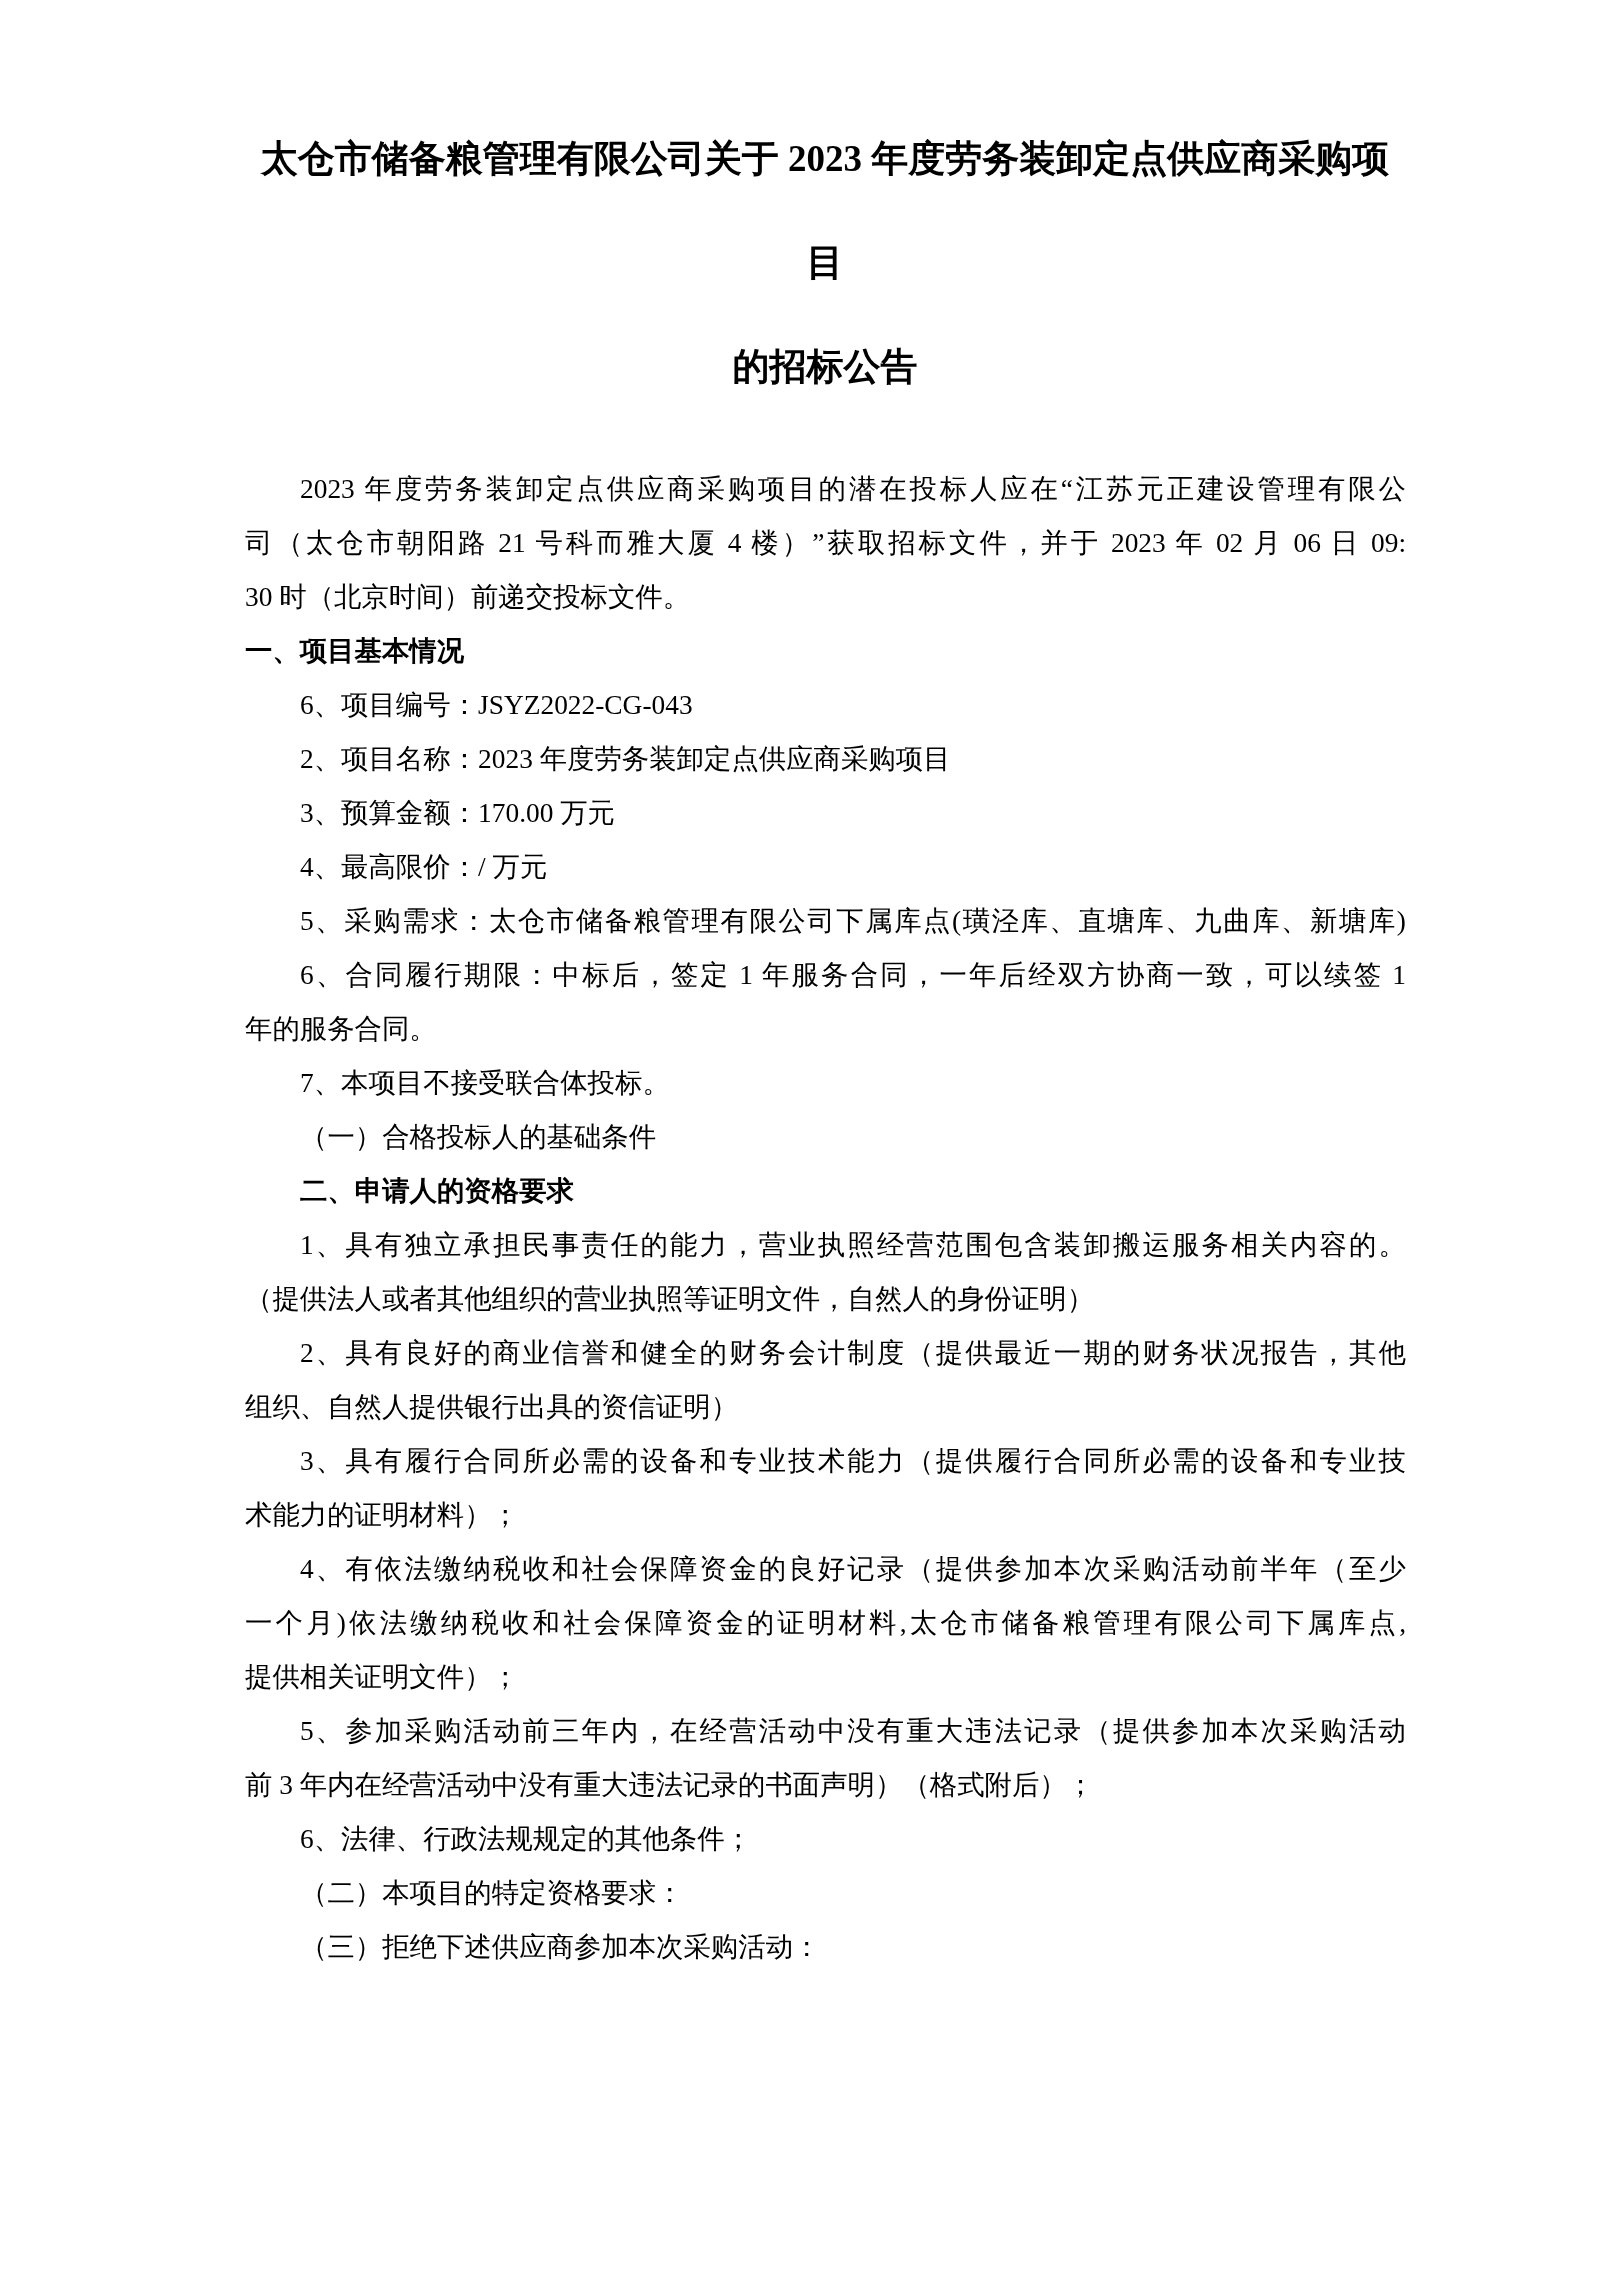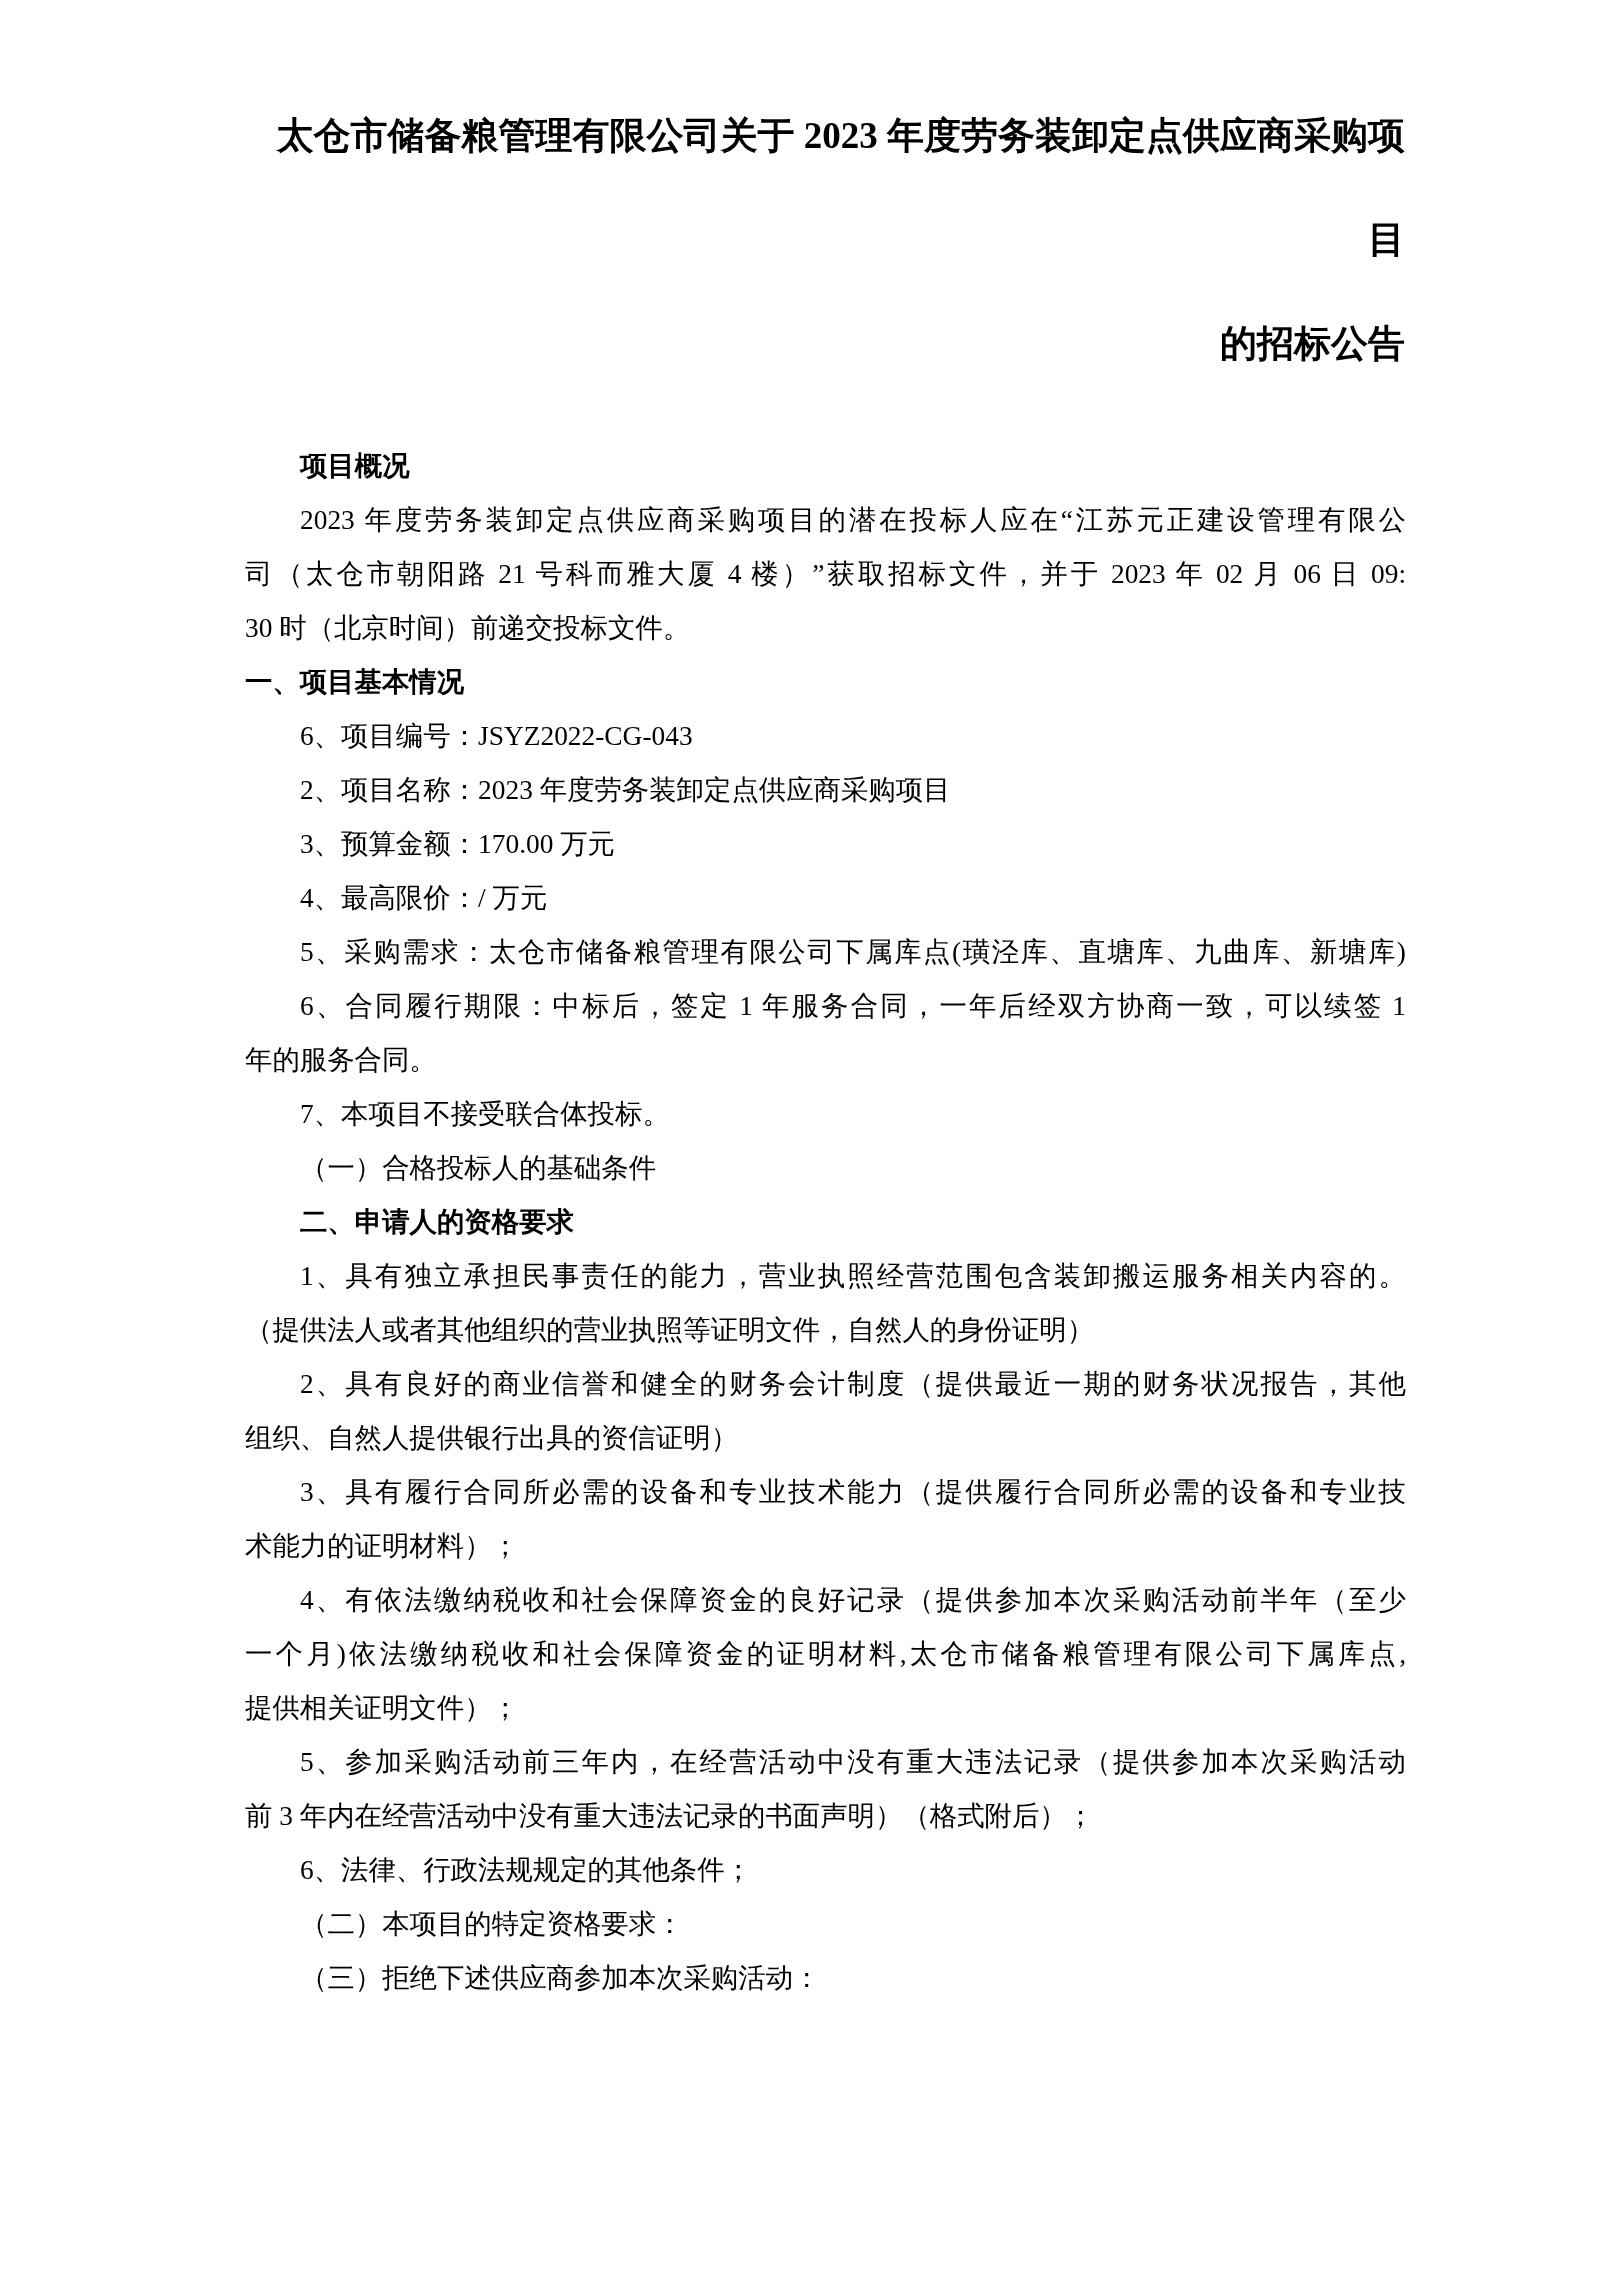--- a/index.html
+++ b/index.html
@@ -10,24 +10,24 @@
   .page {
     position: relative;
     width: 1621px;
     height: 2293px;
     background: #ffffff;
     color: #000000;
     font-family: "Liberation Serif", serif;
     overflow: hidden;
   }
   .title-block {
-    padding-top: 84px;
+    padding-top: 107px;
     padding-left: 245px;
     padding-right: 216px;
-    text-align: right;
+    text-align: center;
     font-weight: bold;
     font-size: 37px;
     line-height: 104px;
   }
   .body-block {
     margin-top: 43px;
     padding-left: 245px;
     padding-right: 215px;
     font-size: 27.4px;
   }
@@ -50,21 +50,20 @@
 </style>
 </head>
 <body>
 
 <div class="page">
   <div class="title-block">
     <div class="title-line">太仓市储备粮管理有限公司关于 2023 年度劳务装卸定点供应商采购项目</div>
     <div class="title-line">的招标公告</div>
   </div>
   <div class="body-block">
-      <div class="line bold indent">项目概况</div>
       <div class="line indent stretch">2023 年度劳务装卸定点供应商采购项目的潜在投标人应在“江苏元正建设管理有限公</div>
       <div class="line stretch">司（太仓市朝阳路 21 号科而雅大厦 4 楼）”获取招标文件，并于 2023 年 02 月 06 日 09:</div>
       <div class="line">30 时（北京时间）前递交投标文件。</div>
       <div class="line bold">一、项目基本情况</div>
       <div class="line indent">6、项目编号：JSYZ2022-CG-043</div>
       <div class="line indent">2、项目名称：2023 年度劳务装卸定点供应商采购项目</div>
       <div class="line indent">3、预算金额：170.00 万元</div>
       <div class="line indent">4、最高限价：/ 万元</div>
       <div class="line indent stretch">5、采购需求：太仓市储备粮管理有限公司下属库点(璜泾库、直塘库、九曲库、新塘库)</div>
       <div class="line indent stretch">6、合同履行期限：中标后，签定 1 年服务合同，一年后经双方协商一致，可以续签 1</div>

